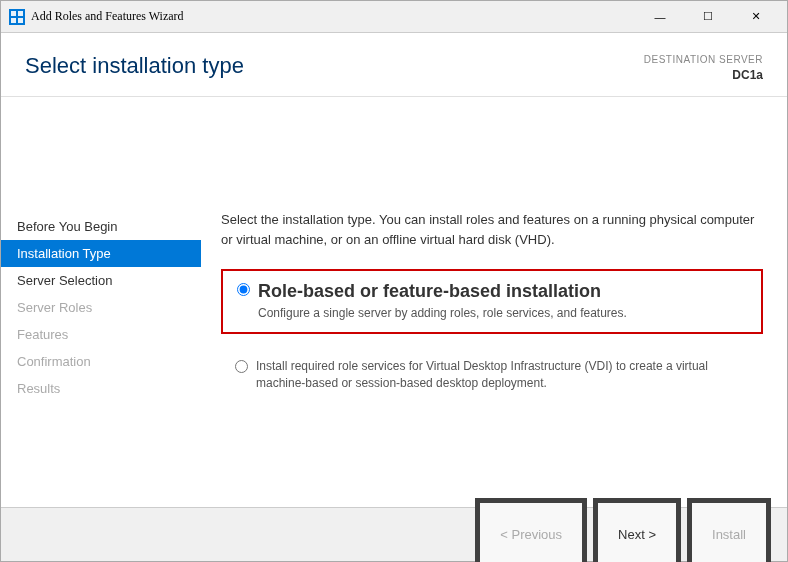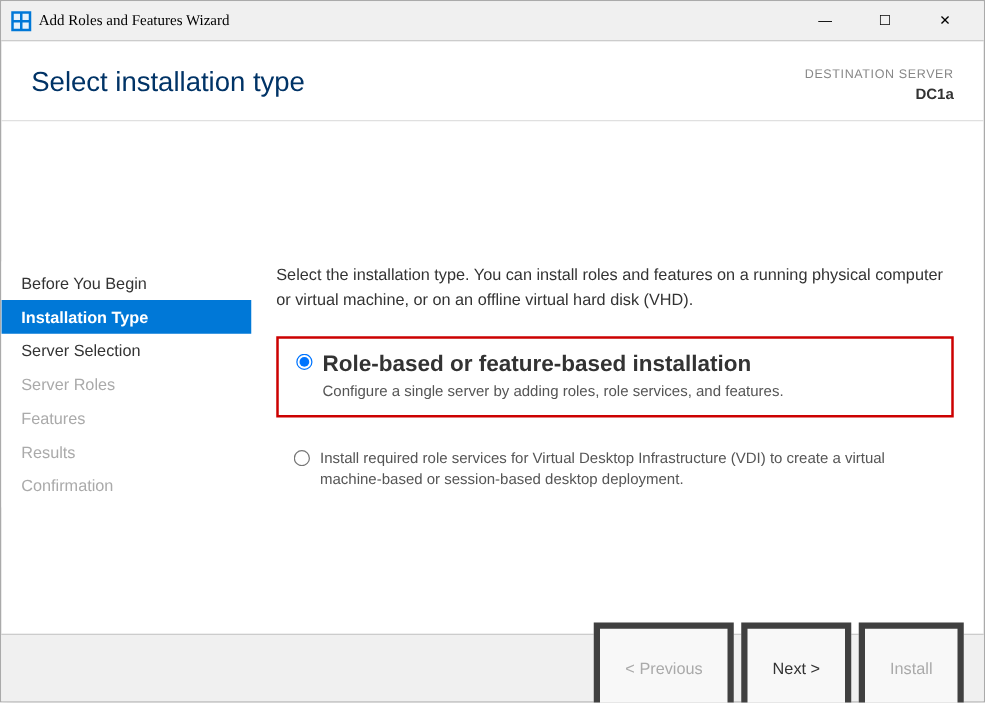--- a/index.html
+++ b/index.html
@@ -116,21 +116,20 @@
     }
     .sidebar-item {
       padding: 6px 16px;
       font-size: 13px;
       cursor: pointer;
       color: #333;
     }
     .sidebar-item.active {
       background: #0078d7;
       color: #fff;
-      font-weight: bold;
     }
     .sidebar-item.disabled {
       color: #aaa;
       cursor: default;
     }
 
     .main-content {
       flex: 1;
       padding: 0 24px 0 20px;
       overflow-y: auto;
@@ -237,22 +236,22 @@
     <div class="divider-line"></div>
 
     <div class="body-area">
 
       <div class="sidebar">
         <div class="sidebar-item">Before You Begin</div>
         <div class="sidebar-item active">Installation Type</div>
         <div class="sidebar-item">Server Selection</div>
         <div class="sidebar-item disabled">Server Roles</div>
         <div class="sidebar-item disabled">Features</div>
+        <div class="sidebar-item disabled">Confirmation</div>
         <div class="sidebar-item disabled">Results</div>
-        <div class="sidebar-item disabled">Confirmation</div>
       </div>
 
       <div class="main-content">
         <p class="description-text">Select the installation type. You can install roles and features on a running physical computer or virtual machine, or on an offline virtual hard disk (VHD).</p>
 
         <div class="option-box">
           <input type="radio" name="install-type" class="radio-btn" checked="" style="">
           <div>
             <div class="option-title">Role-based or feature-based installation</div>
             <div class="option-desc">Configure a single server by adding roles, role services, and features.</div>

